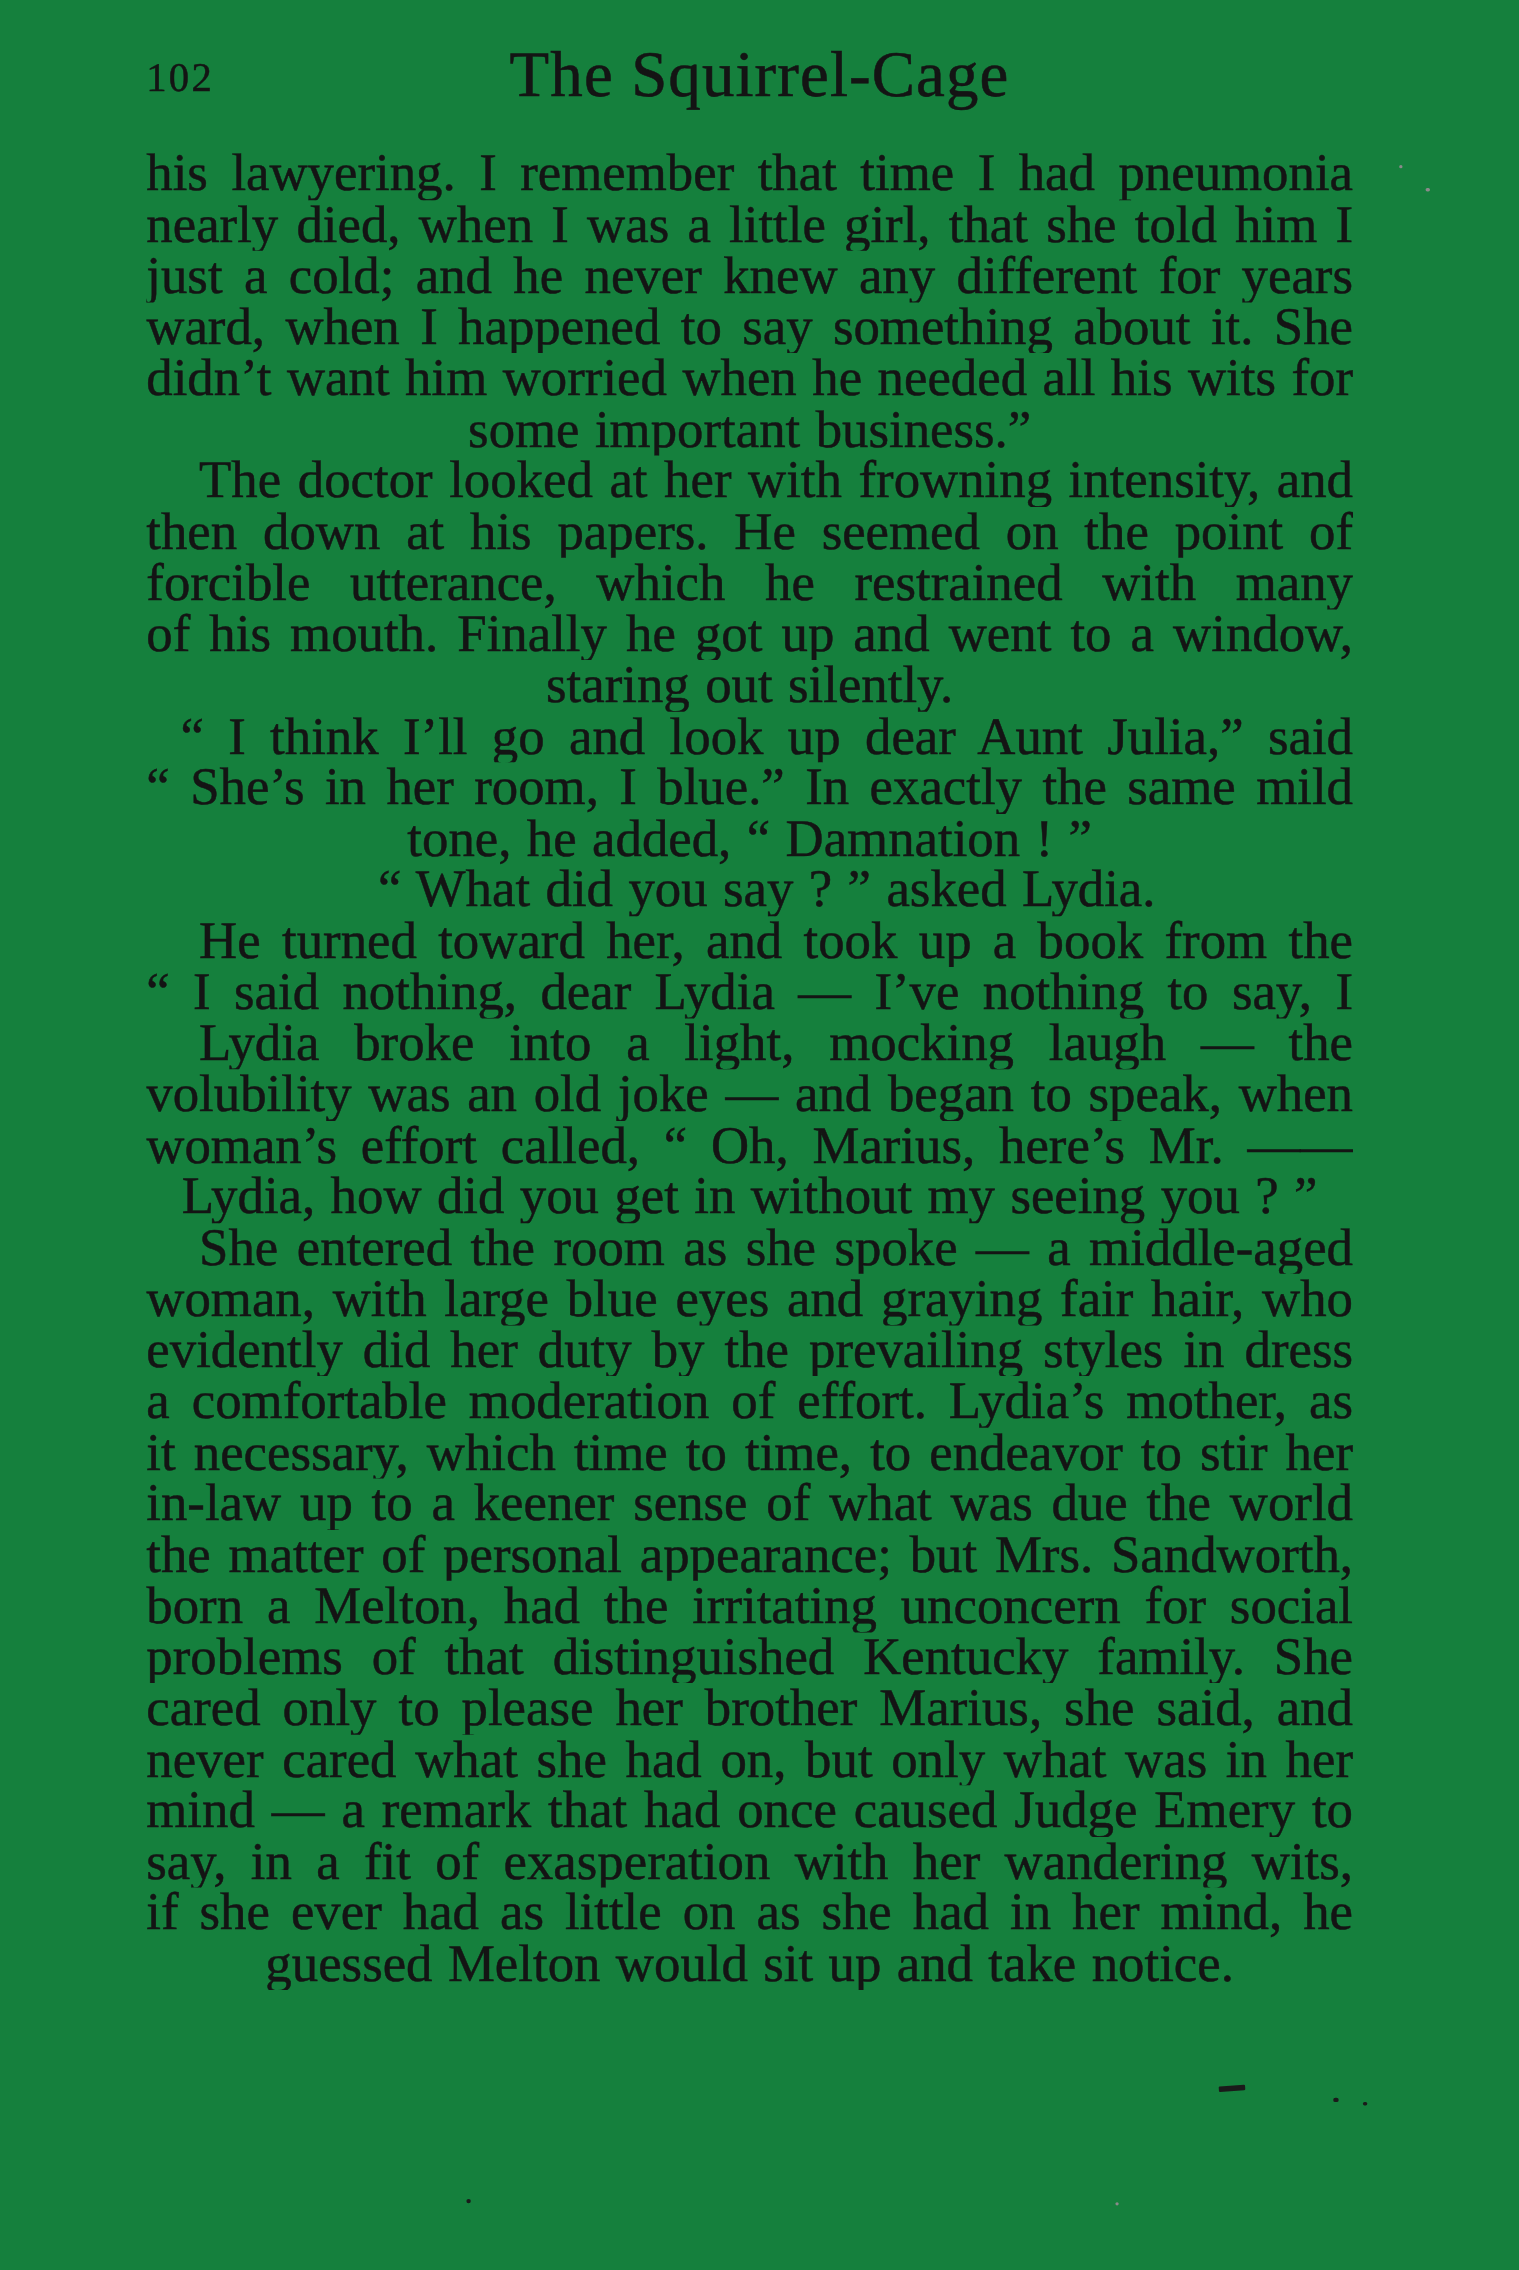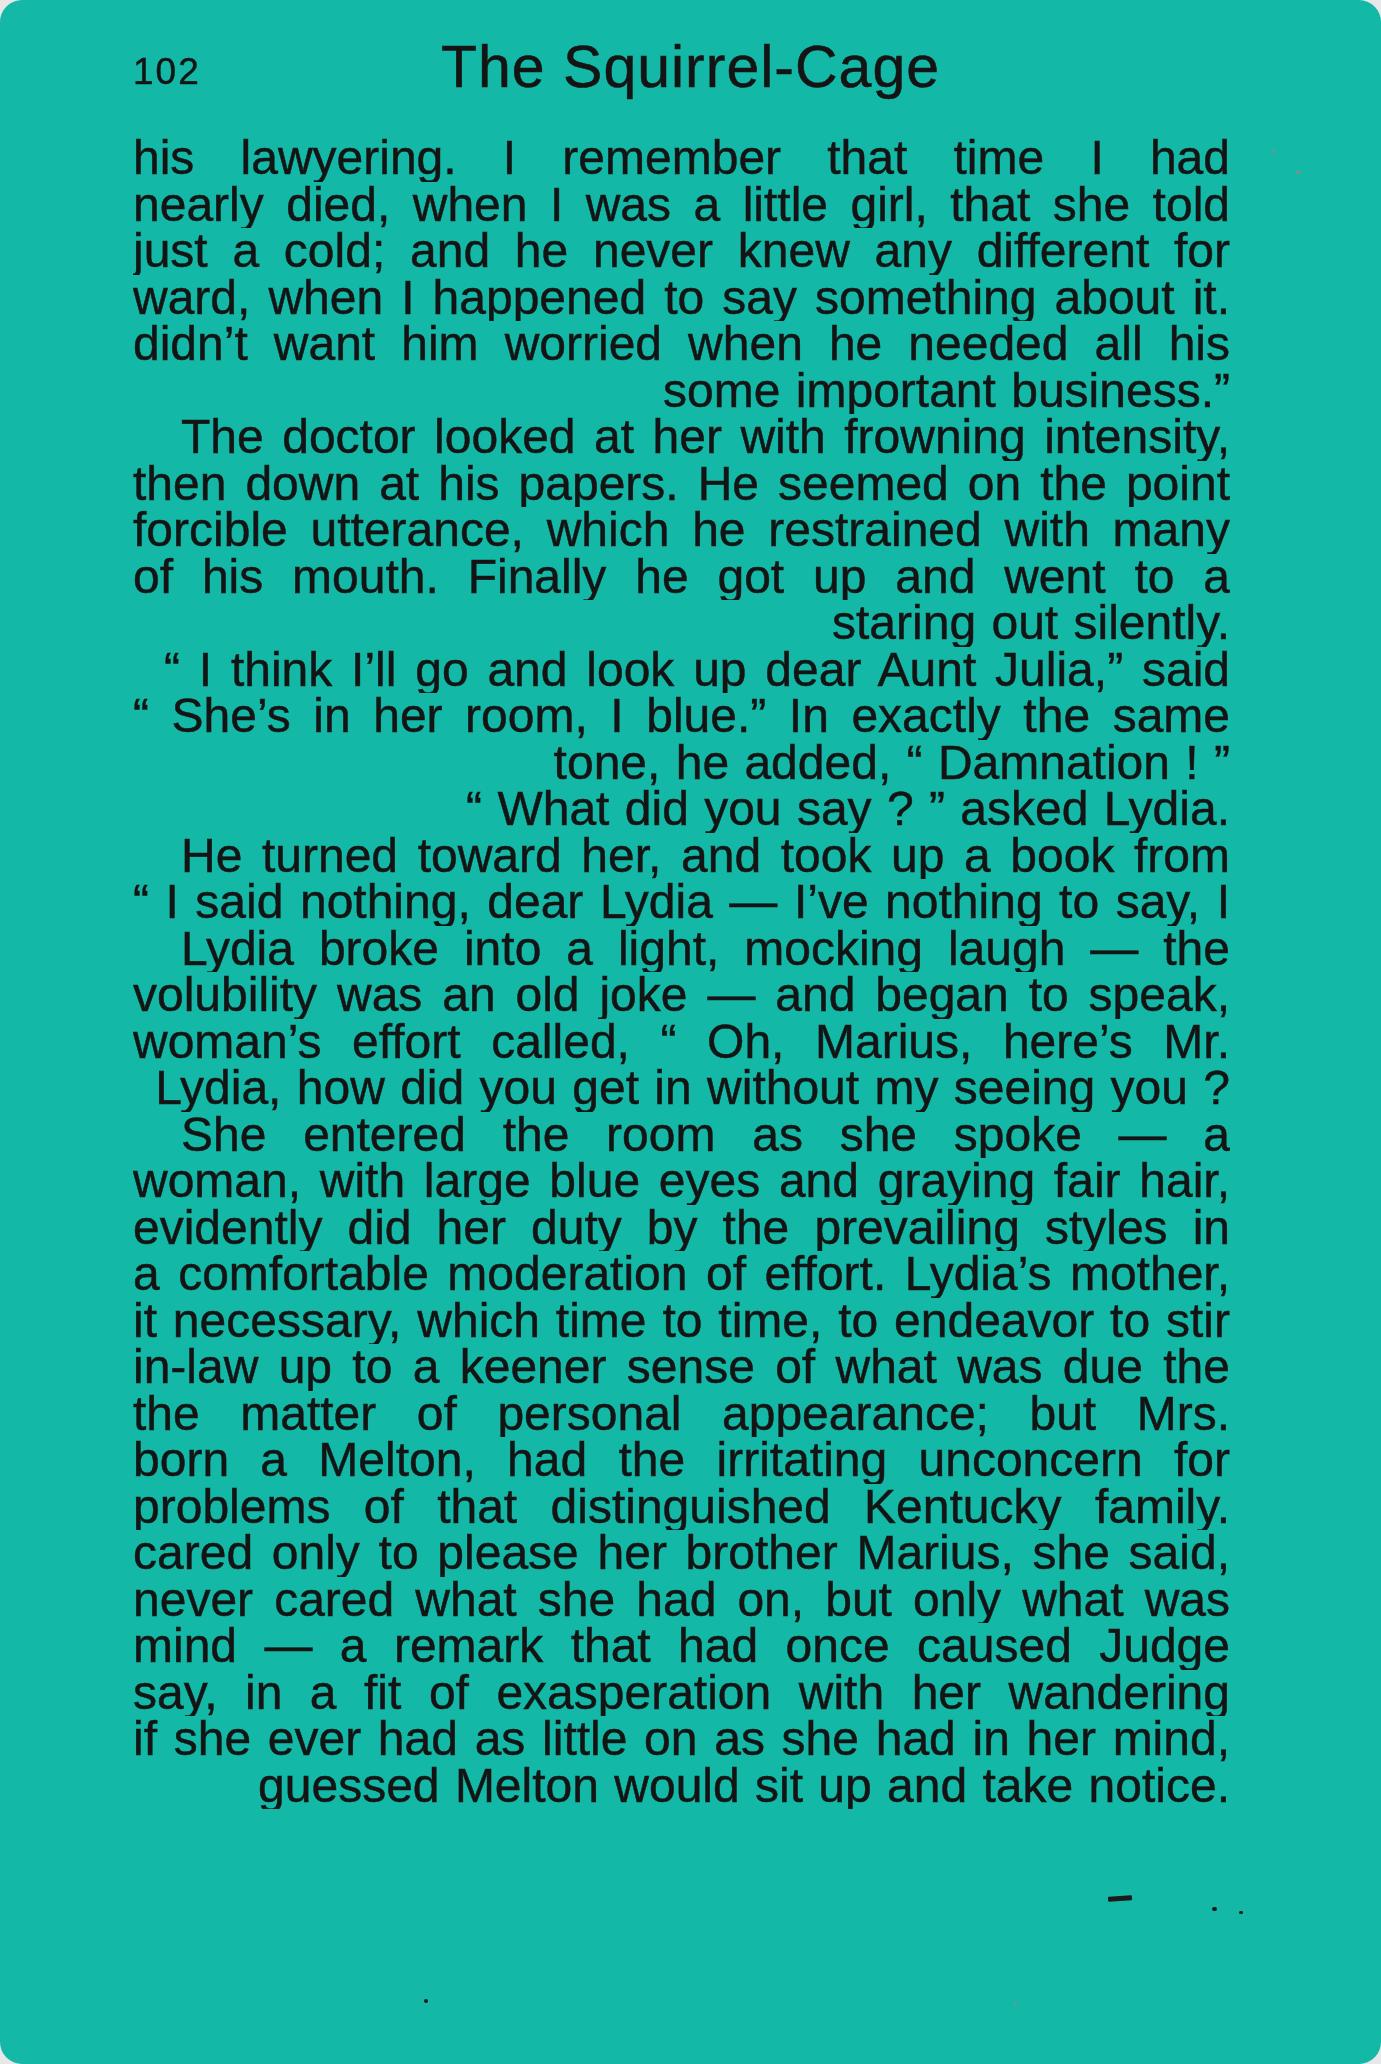--- a/index.html
+++ b/index.html
@@ -1,24 +1,23 @@
 <!DOCTYPE html>
 <html><head>
 <meta charset="utf-8">
 <style>
   html, body { margin: 0; padding: 0; background: #e8e8e8; }
   .page {
     position: relative;
     width: 1381px;
     height: 2064px;
-    background: #14b8a6;
+    background: #15803d;
     overflow: hidden;
-    font-family: Liberation Sans, sans-serif;
+    font-family: Liberation Serif, serif;
     color: #141414;
-    border-radius: 22px;
   }
   .header { position: absolute; top: 0; left: 0; width: 100%; height: 110px; }
   .page-number {
     position: absolute;
     left: 133px;
     top: 53px;
     font-size: 37px;
     line-height: 1;
     letter-spacing: 2px;
     -webkit-text-stroke: 0.45px #141414;
@@ -45,21 +44,21 @@
     -webkit-text-stroke: 0.45px #141414;
     word-spacing: 2px;
   }
   .line {
     height: 46.5px;
     line-height: 46.5px;
     overflow: hidden;
   }
   .full { text-align: justify; }
   .full::after { content: ""; display: inline-block; width: 100%; height: 0; }
-  .end { text-align: right; }
+  .end { text-align: center; }
   .ind-normal { text-indent: 48px; }
   .ind-quote  { text-indent: 31px; }
   .ind-none   { text-indent: 0; }
   .speck { position: absolute; background: #1a1a1a; border-radius: 2px; }
   .speck.light { background: #8a8a8a; }
   .speck.dash { border-radius: 1px; transform: rotate(-4deg); }
 </style>
 </head>
 <body>
 

